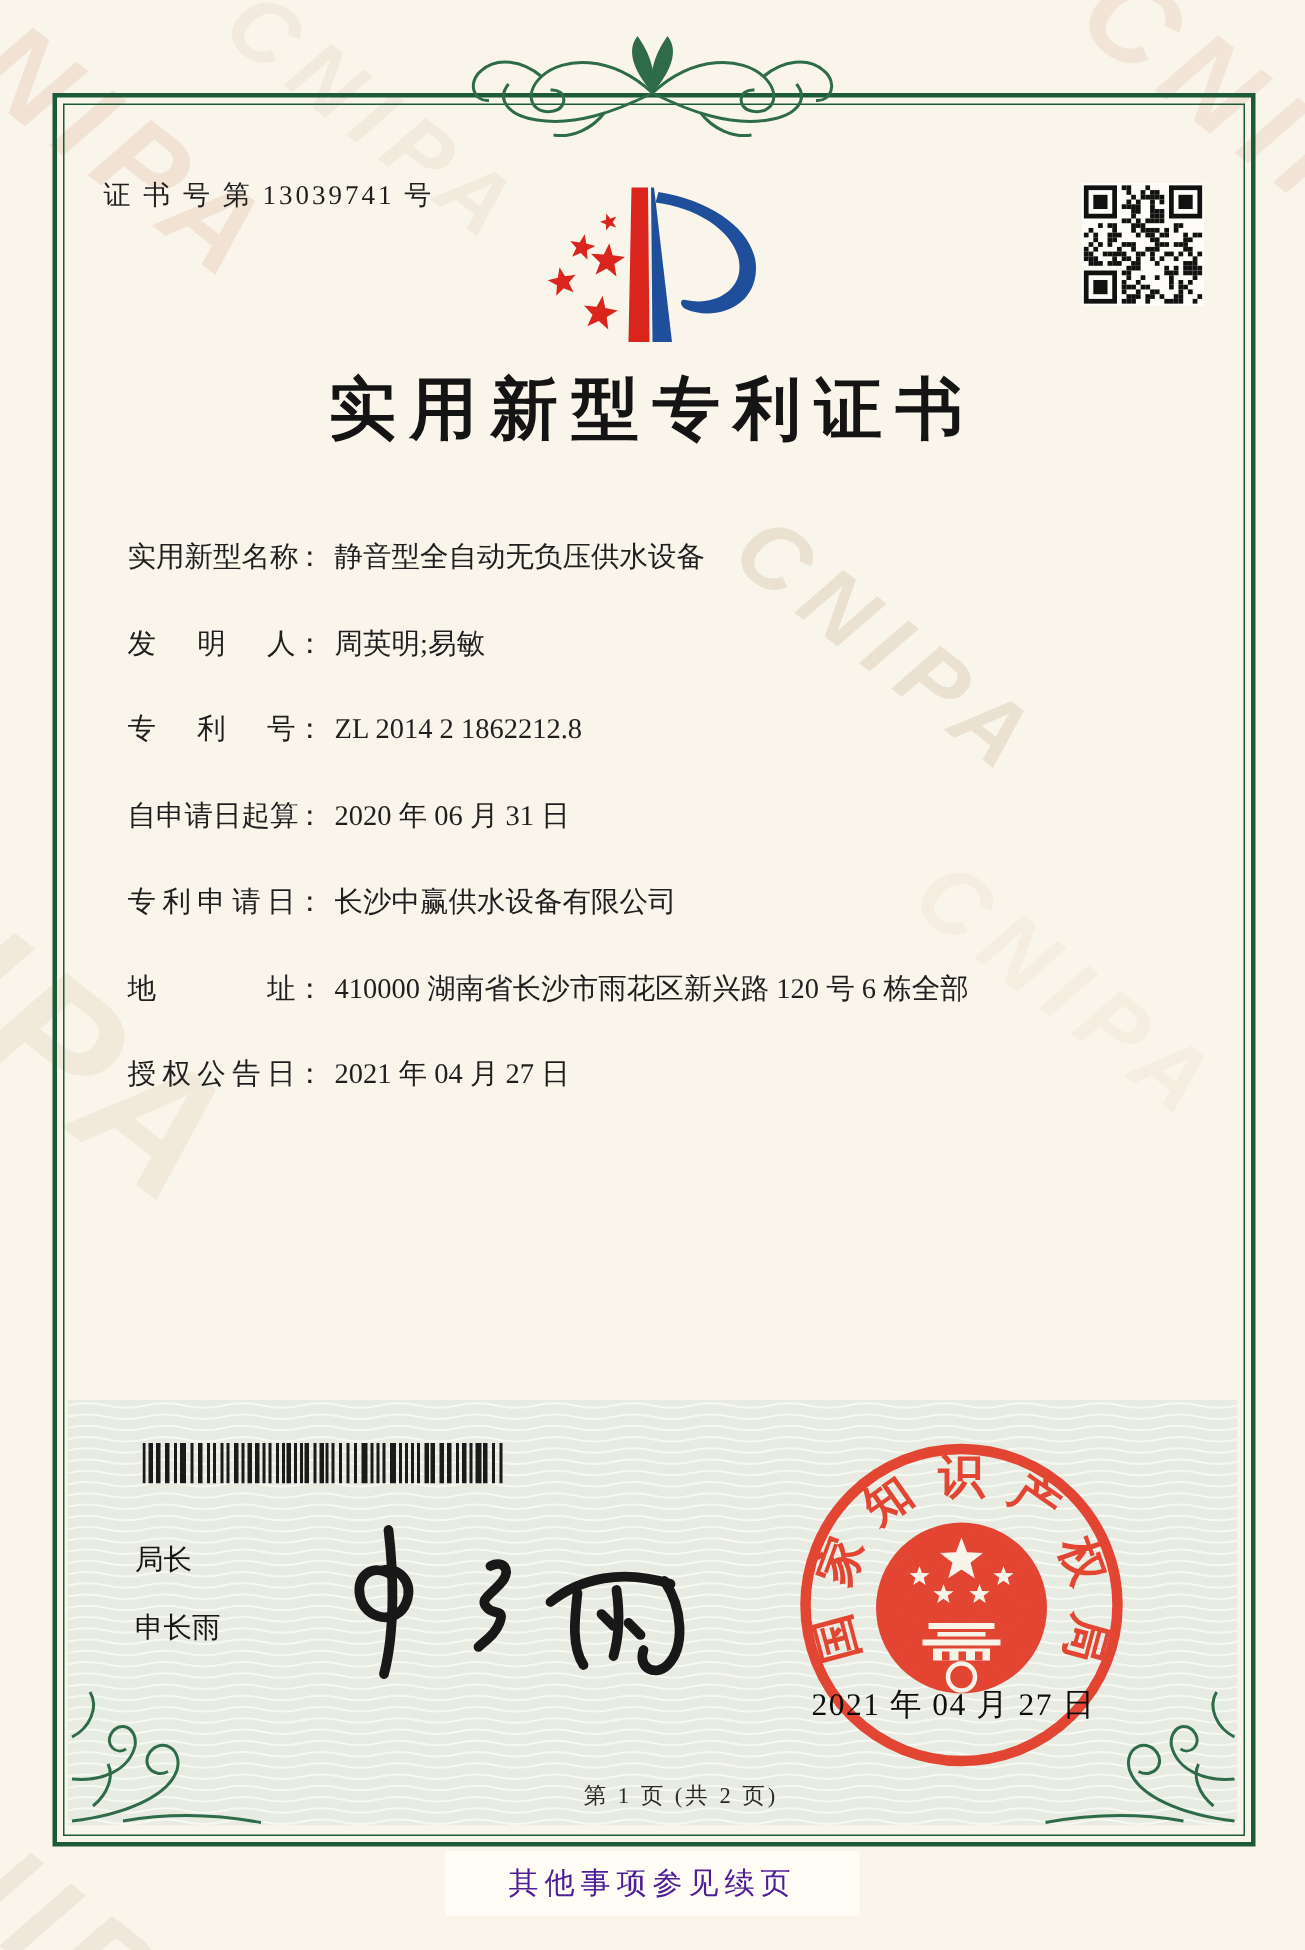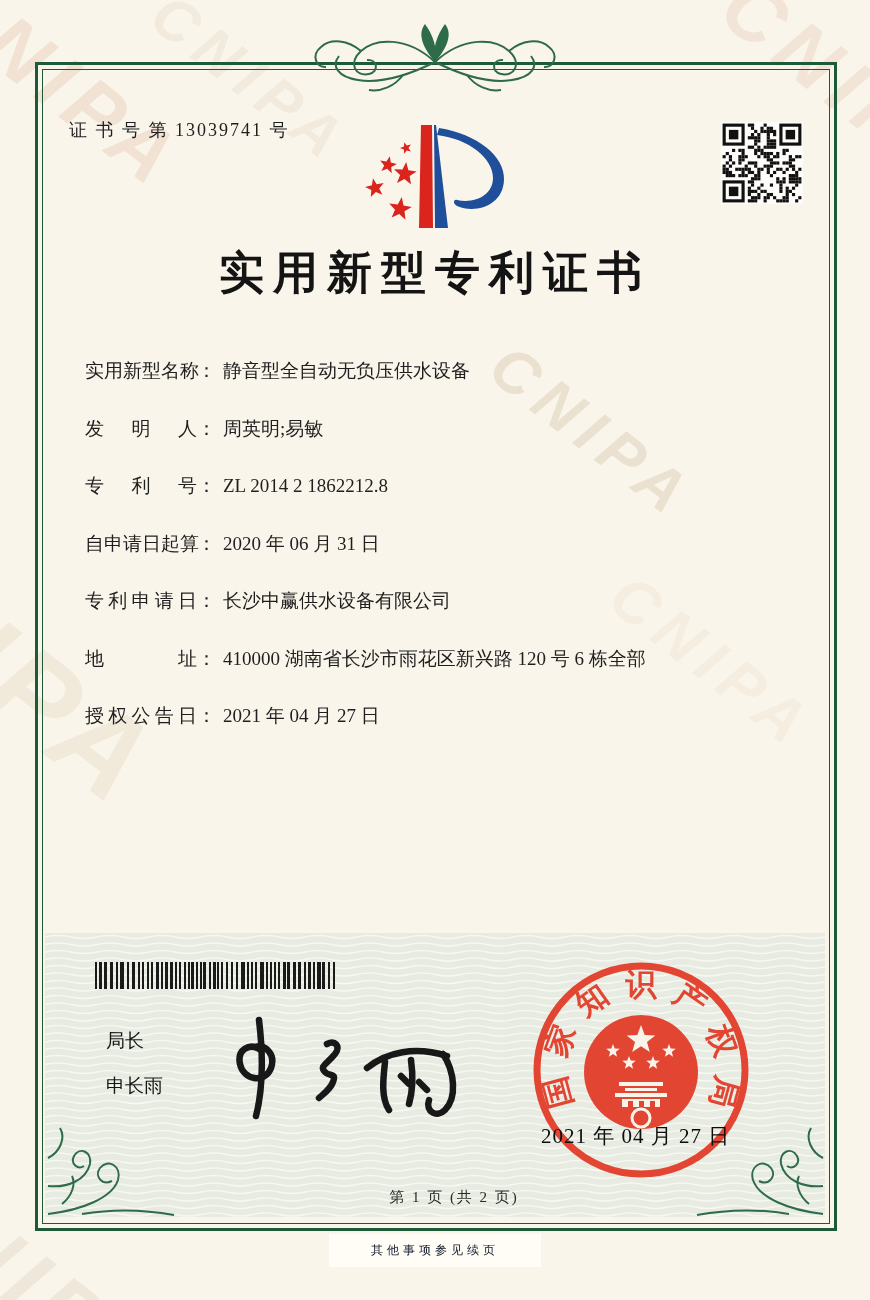--- a/index.html
+++ b/index.html
@@ -37,32 +37,32 @@
   .fgroup2 .flabel{width:auto;text-align:left;text-align-last:auto;letter-spacing:1px;}
 
   .paras{position:absolute;left:85px;top:739px;width:704px;z-index:5;
          font-size:17.5px;line-height:28px;text-align:justify;color:#222;}
   .paras p{margin:0;text-indent:2em;}
 
   .barcode{position:absolute;left:95px;top:962px;z-index:5;}
 
   .officer{position:absolute;left:90px;top:1026px;z-index:5;
            font-family:"Liberation Sans","DejaVu Sans",sans-serif;font-size:19px;color:#161616;}
-  .officer div{height:45px;line-height:30px;margin-left:16px;}
+  .officer div{height:45px;line-height:30px;}
   .signature{position:absolute;left:215px;top:1010px;z-index:6;}
 
   .seal{position:absolute;left:526px;top:950px;z-index:6;opacity:.94;}
   .seal-date{position:absolute;left:541px;top:1122px;z-index:7;font-size:21px;
              letter-spacing:1px;color:#0d0d0d;white-space:nowrap;}
 
   .page-info{position:absolute;left:0;width:870px;top:1188px;text-align:center;
              font-size:15px;letter-spacing:2px;z-index:5;color:#2a2a2a;padding-left:19px;}
 
   .note{position:absolute;left:50%;transform:translateX(-50%);top:1234px;z-index:5;
-        background:#fffdf6;padding:8px 42px;font-size:12px;letter-spacing:4px;color:#0f172a;}
+        background:#fffdf6;padding:8px 42px;font-size:20px;letter-spacing:4px;color:#4c1d95;}
 </style>
 </head>
 <body>
 
 <div class="page">
 
   <div id="wm-layer">
       <div class="wm" style="left: -30px; top: -45px; font-size: 80px; color: rgba(205, 150, 125, 0.2);">CNIPA</div>
       <div class="wm" style="left: 180px; top: -20px; font-size: 60px; color: rgba(200, 180, 150, 0.15);">CNIPA</div>
       <div class="wm" style="left: 760px; top: -40px; font-size: 80px; color: rgba(205, 150, 125, 0.16);">CNIPA</div>

